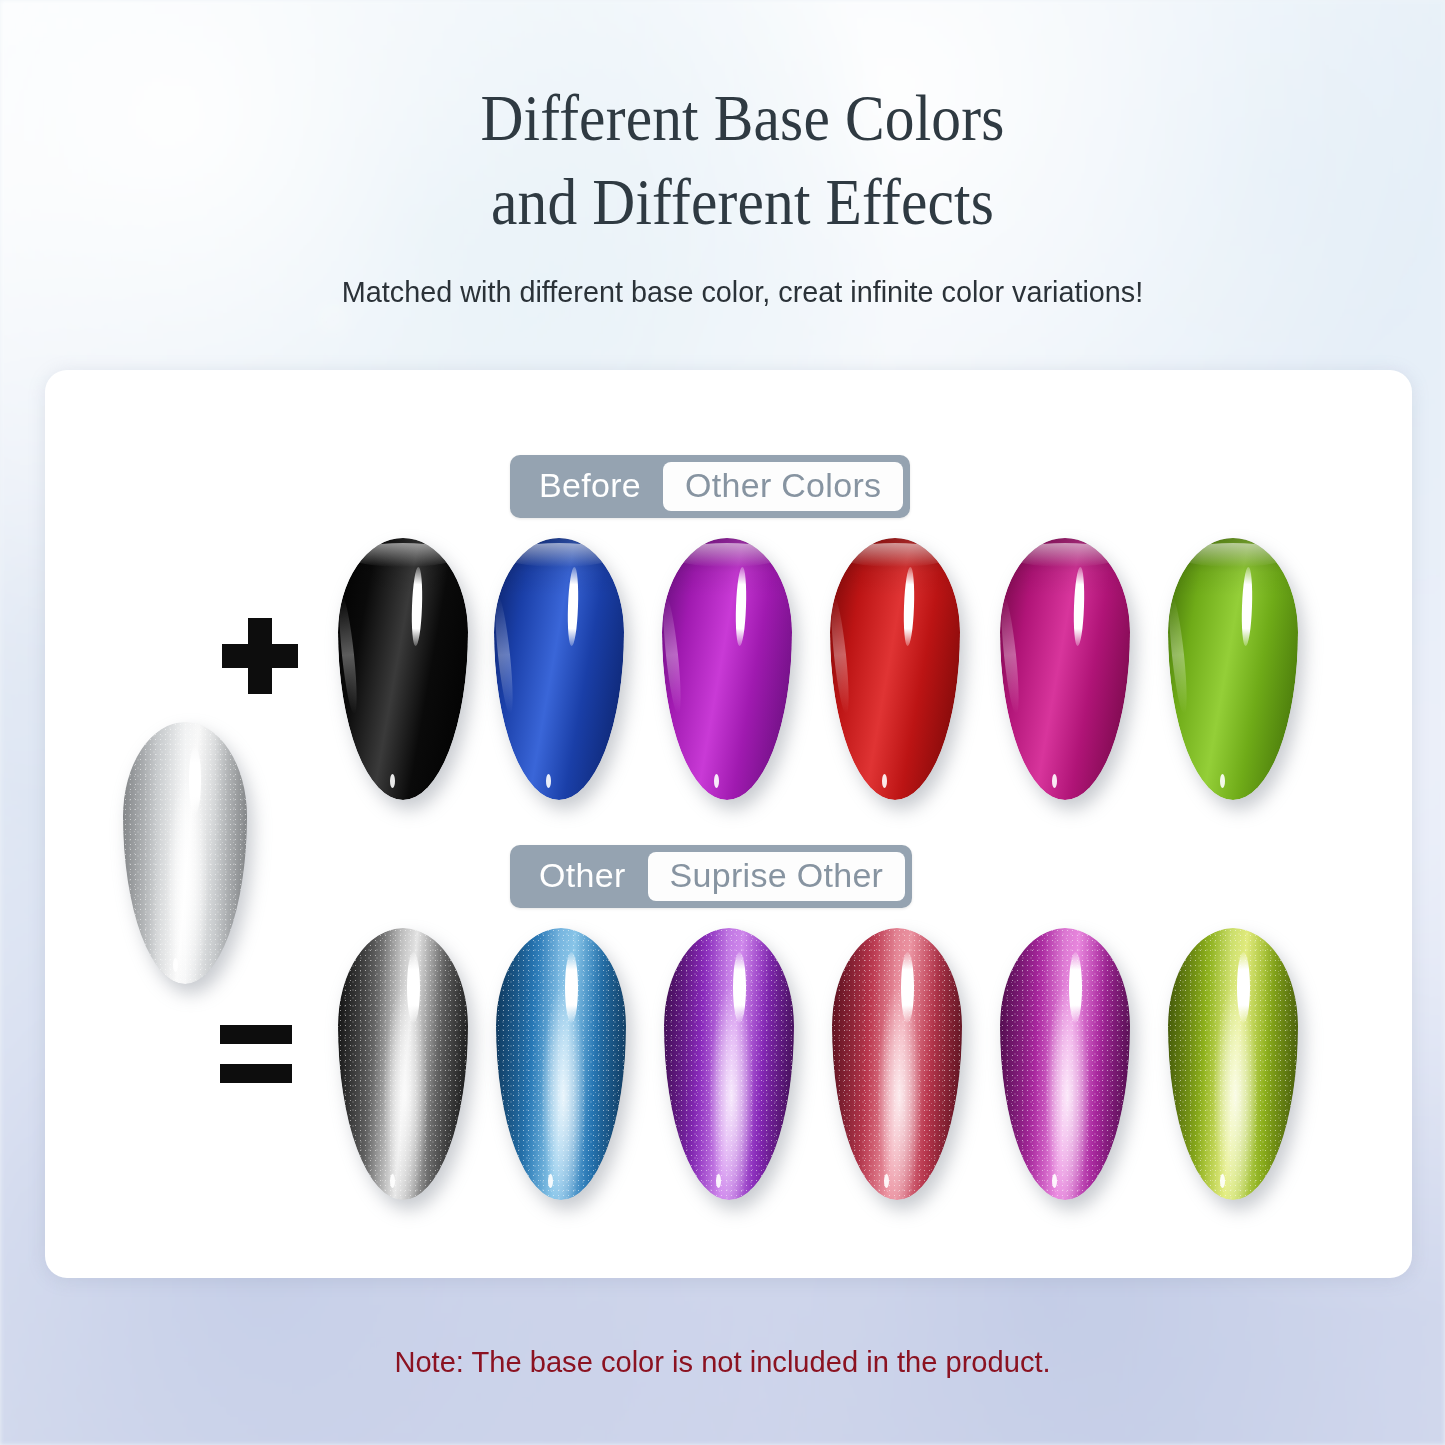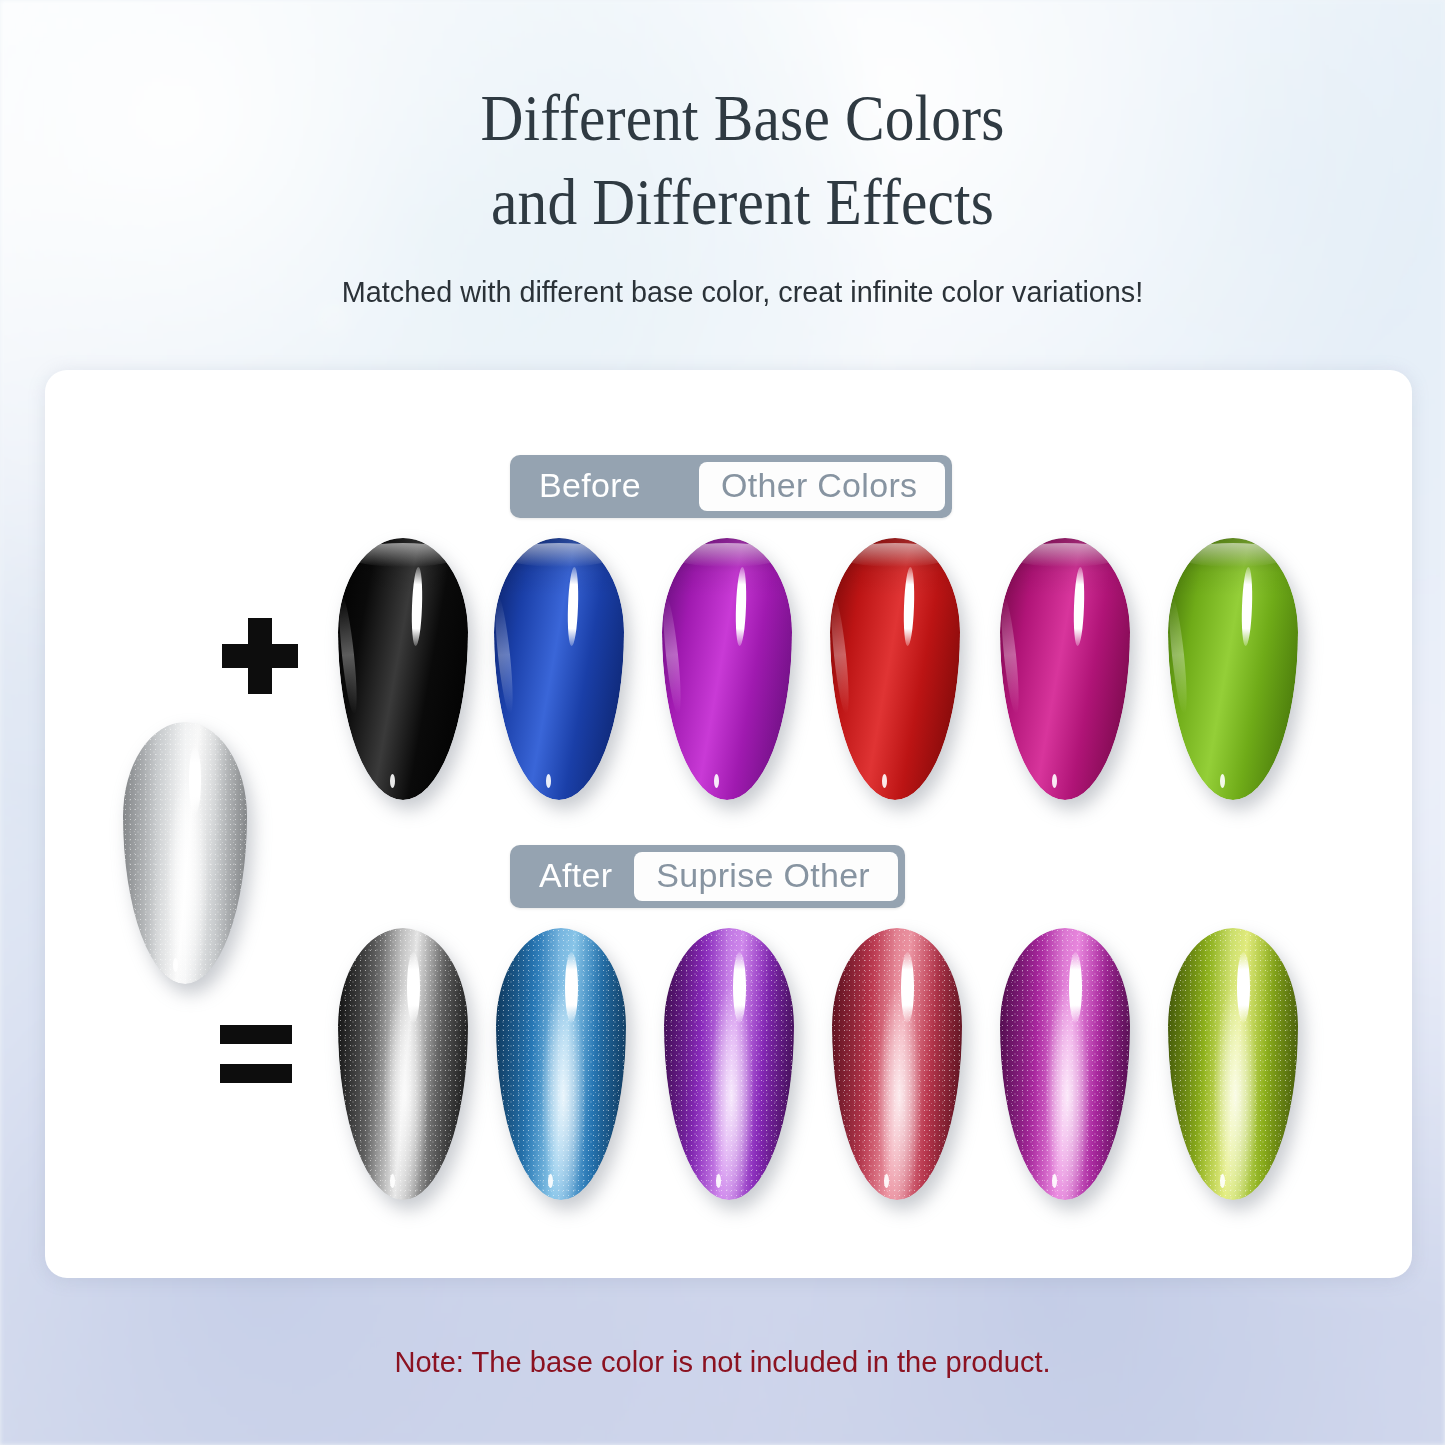--- a/index.html
+++ b/index.html
@@ -78,23 +78,23 @@
     background:#95a3b1;border-radius:10px;padding:7px;
     box-shadow:0 1px 3px rgba(0,0,0,.10);
   }
   .badge-left{
     display:flex;align-items:center;justify-content:center;
     color:#ffffff;font-size:34px;padding:4px 22px 6px 22px;letter-spacing:.3px;
   }
   .badge-right{
     display:flex;align-items:center;justify-content:center;
     background:#fdfdfd;border-radius:8px;
-    color:#8794a1;font-size:34px;padding:4px 28px 6px 22px;letter-spacing:.3px;
-  }
-  #badge-before{left:510px;top:455px;gap:36px;}
+    color:#8794a1;font-size:34px;padding:4px 22px 6px 22px;letter-spacing:.3px;
+  }
+  #badge-before{left:510px;top:455px;}
   #badge-after{left:510px;top:845px;}
 
   
   .nail{
     position:absolute;
     border-radius:50% 50% 50% 50% / 36% 36% 64% 64%;
     overflow:hidden;
     filter:drop-shadow(6px 10px 9px rgba(110,118,132,.38));
   }
   .nail .tip{
@@ -171,21 +171,21 @@
 <div class="card"></div>
 
 <div class="op op-plus"></div>
 <div class="op op-eq"></div>
 
 <div class="badge" id="badge-before">
   <div class="badge-left">Before</div>
   <div class="badge-right">Other Colors</div>
 </div>
 <div class="badge" id="badge-after">
-  <div class="badge-left">After</div>
+  <div class="badge-left">Other</div>
   <div class="badge-right">Suprise Other</div>
 </div>
 
 <div id="nail-layer">
     <div class="nail" style="left: 123px; top: 722px; width: 124px; height: 262px;">
       <div class="tip" style="background: linear-gradient(95deg, rgb(182, 186, 190) 0%, rgb(216, 219, 221) 30%, rgb(255, 255, 255) 52%, rgb(216, 219, 221) 72%, rgb(182, 186, 190) 100%);"></div>
       <div class="cateye"></div>
       <div class="glitter"></div>
       <div class="gloss-big"></div>
       <div class="dot-bottom"></div>

